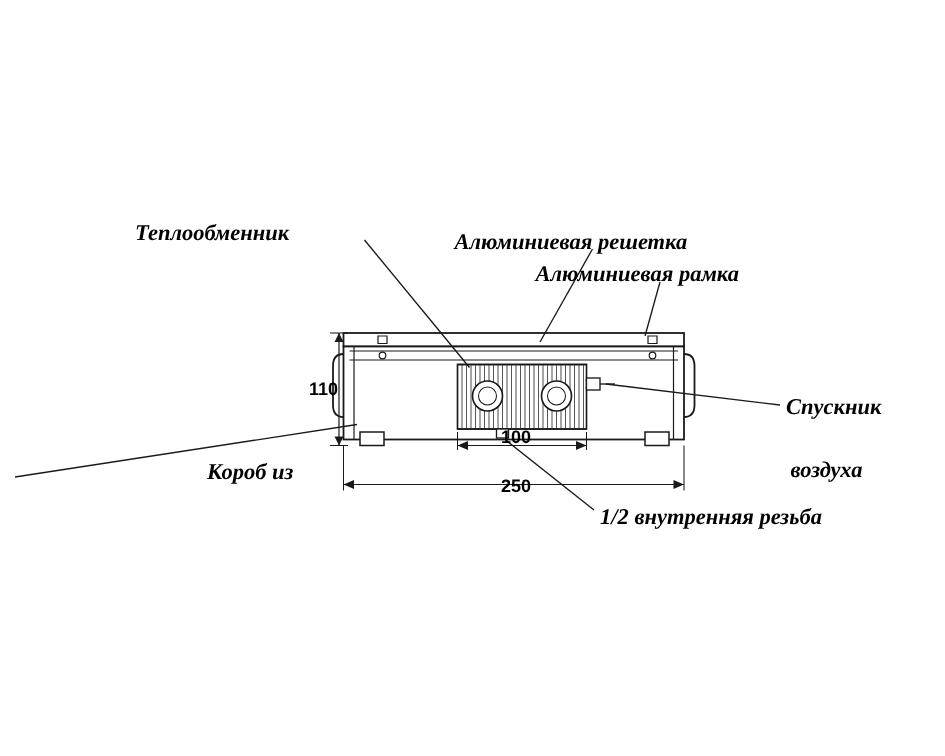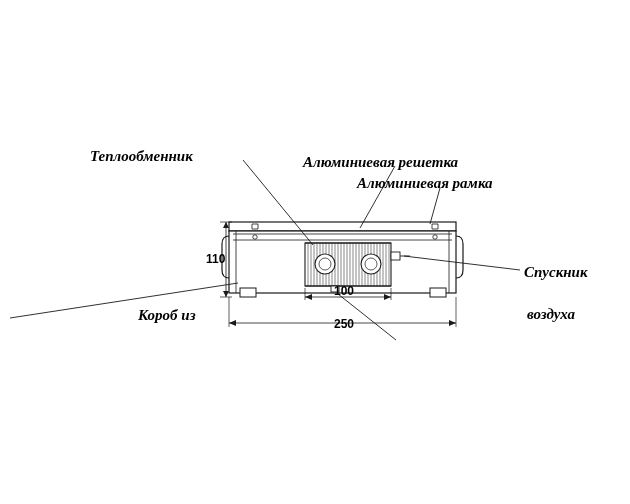--- a/index.html
+++ b/index.html
@@ -155,20 +155,21 @@
 
   <div class="label" style="left:357px; top:175px;">Алюминиевая рамка</div>
 
   <div class="label" style="left:524px; top:264px;">Спускник</div>
 
   <div class="label" style="left:527px; top:284px;margin-top:22px;">воздуха</div>
 
   <div class="label" style="left:138px; top:307px;">Короб из</div>
 
 
+  <div class="label" style="left:400px; top:337px;">1/2 внутренняя резьба</div>
 
   <div class="dim-label" style="left:206px; top:253px;">110</div>
 
   <div class="dim-label" style="left:334px; top:285px;">100</div>
 
   <div class="dim-label" style="left:334px; top:318px;">250</div>
 
 </div>
 
 </body></html>

